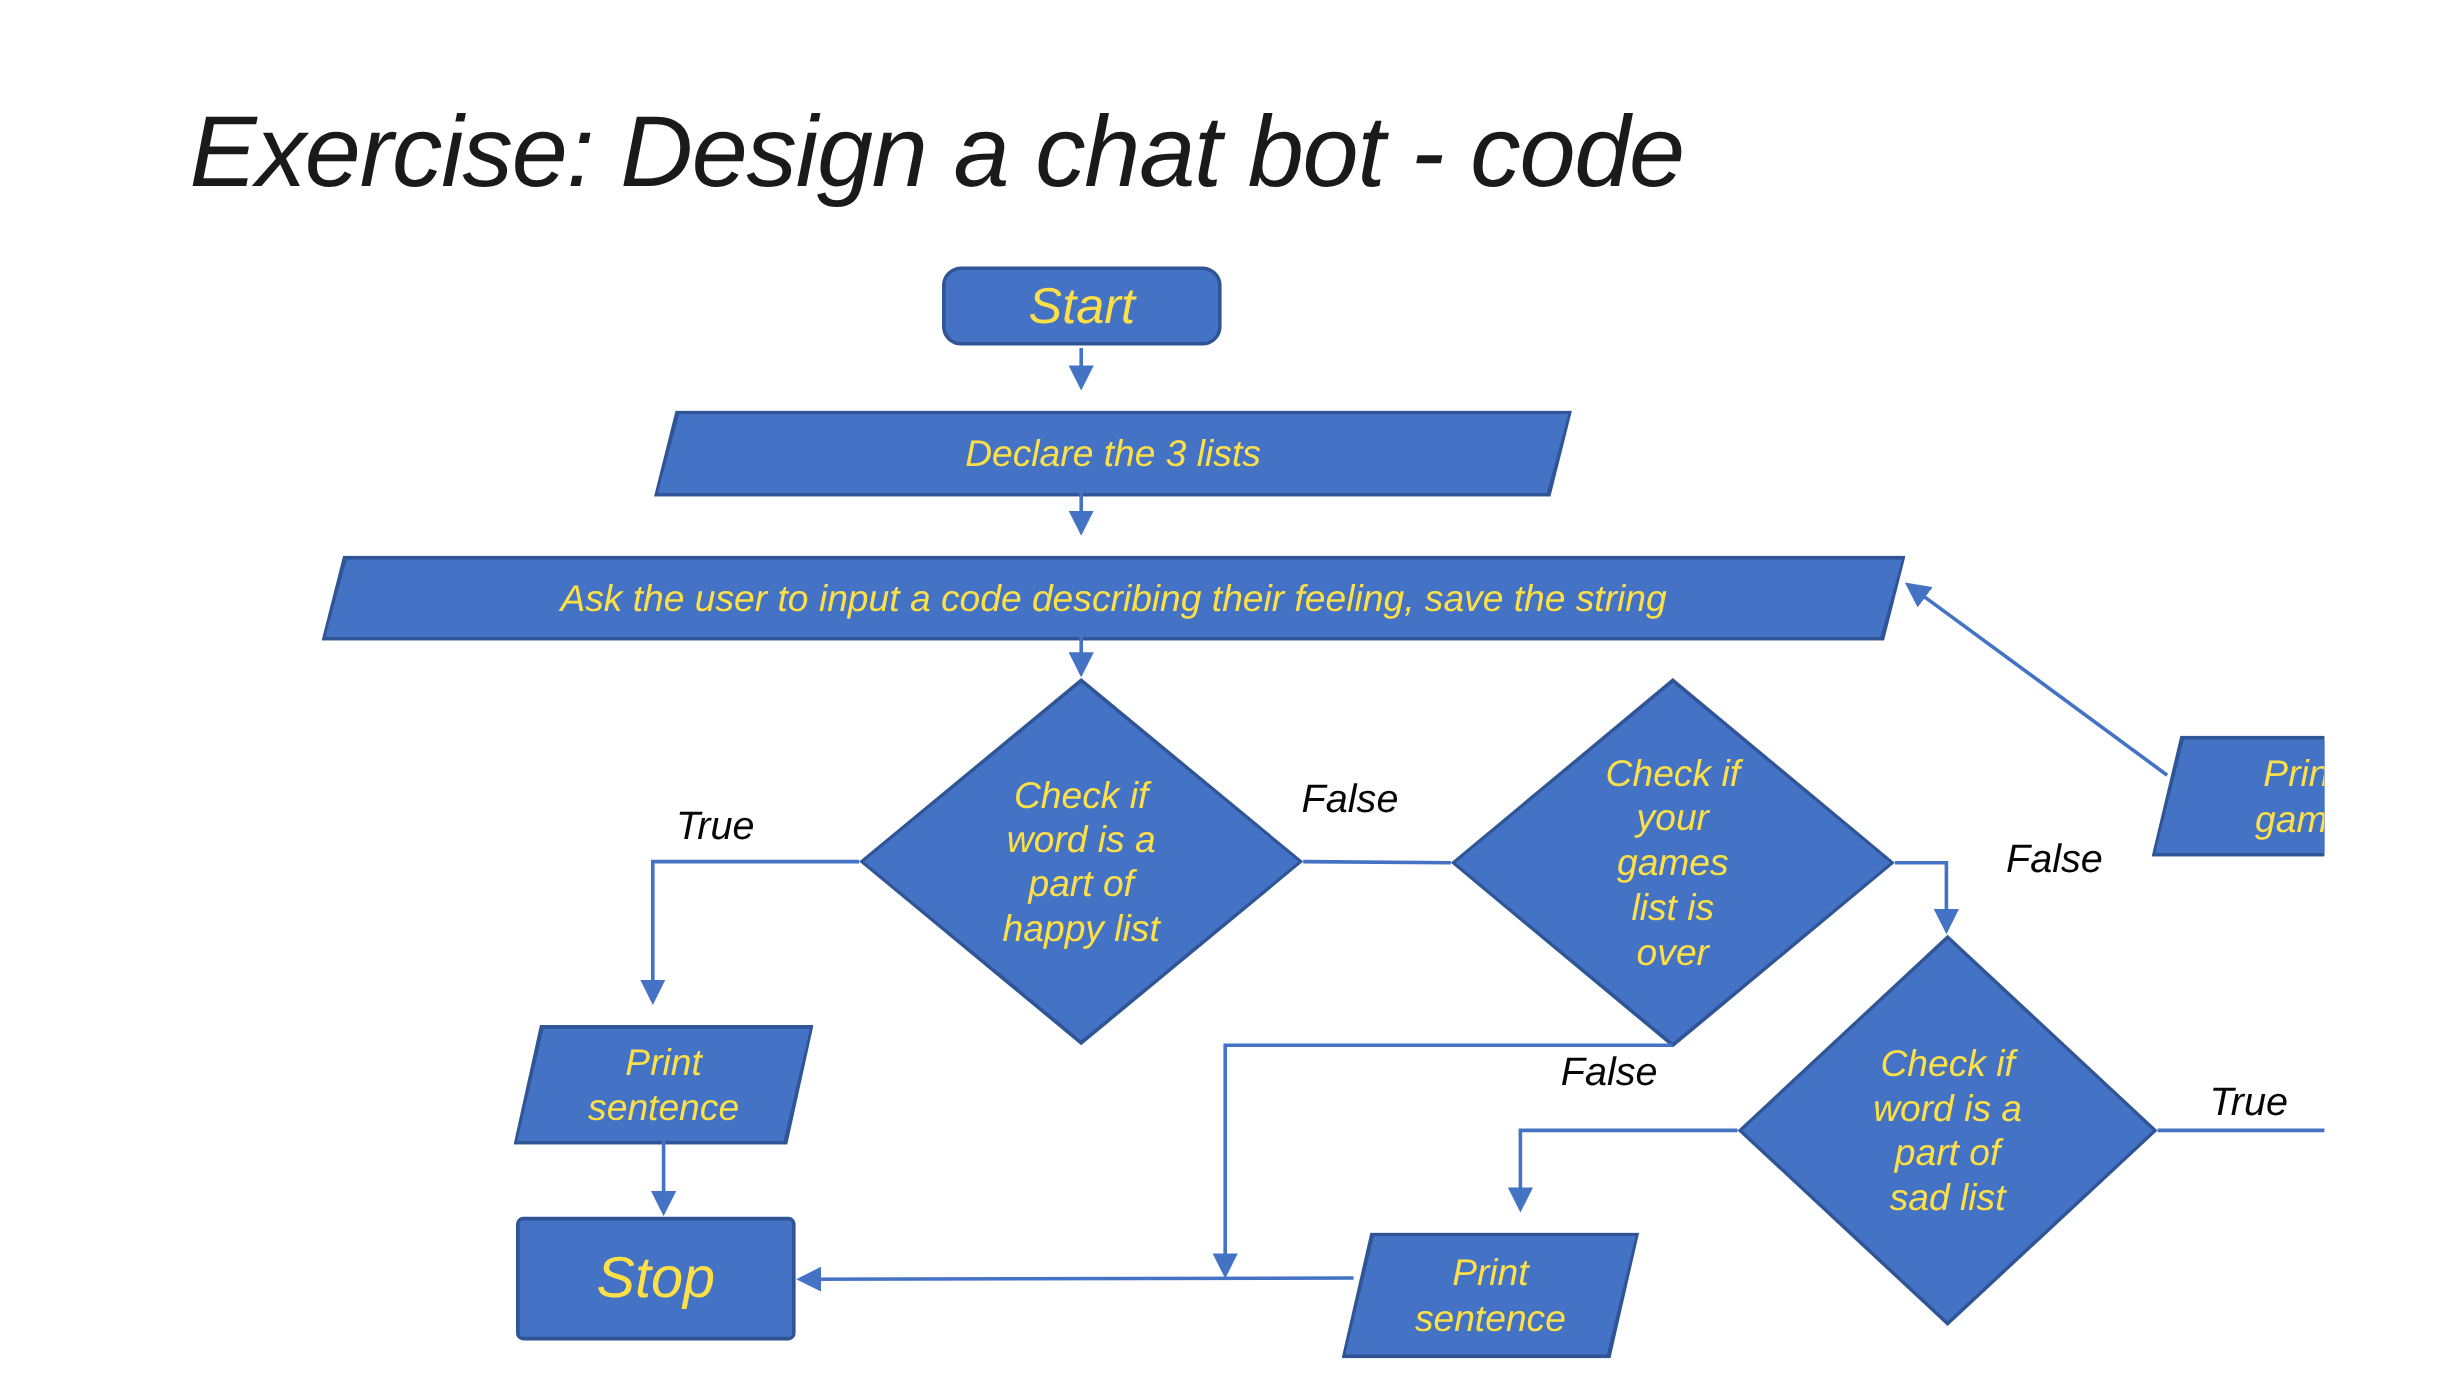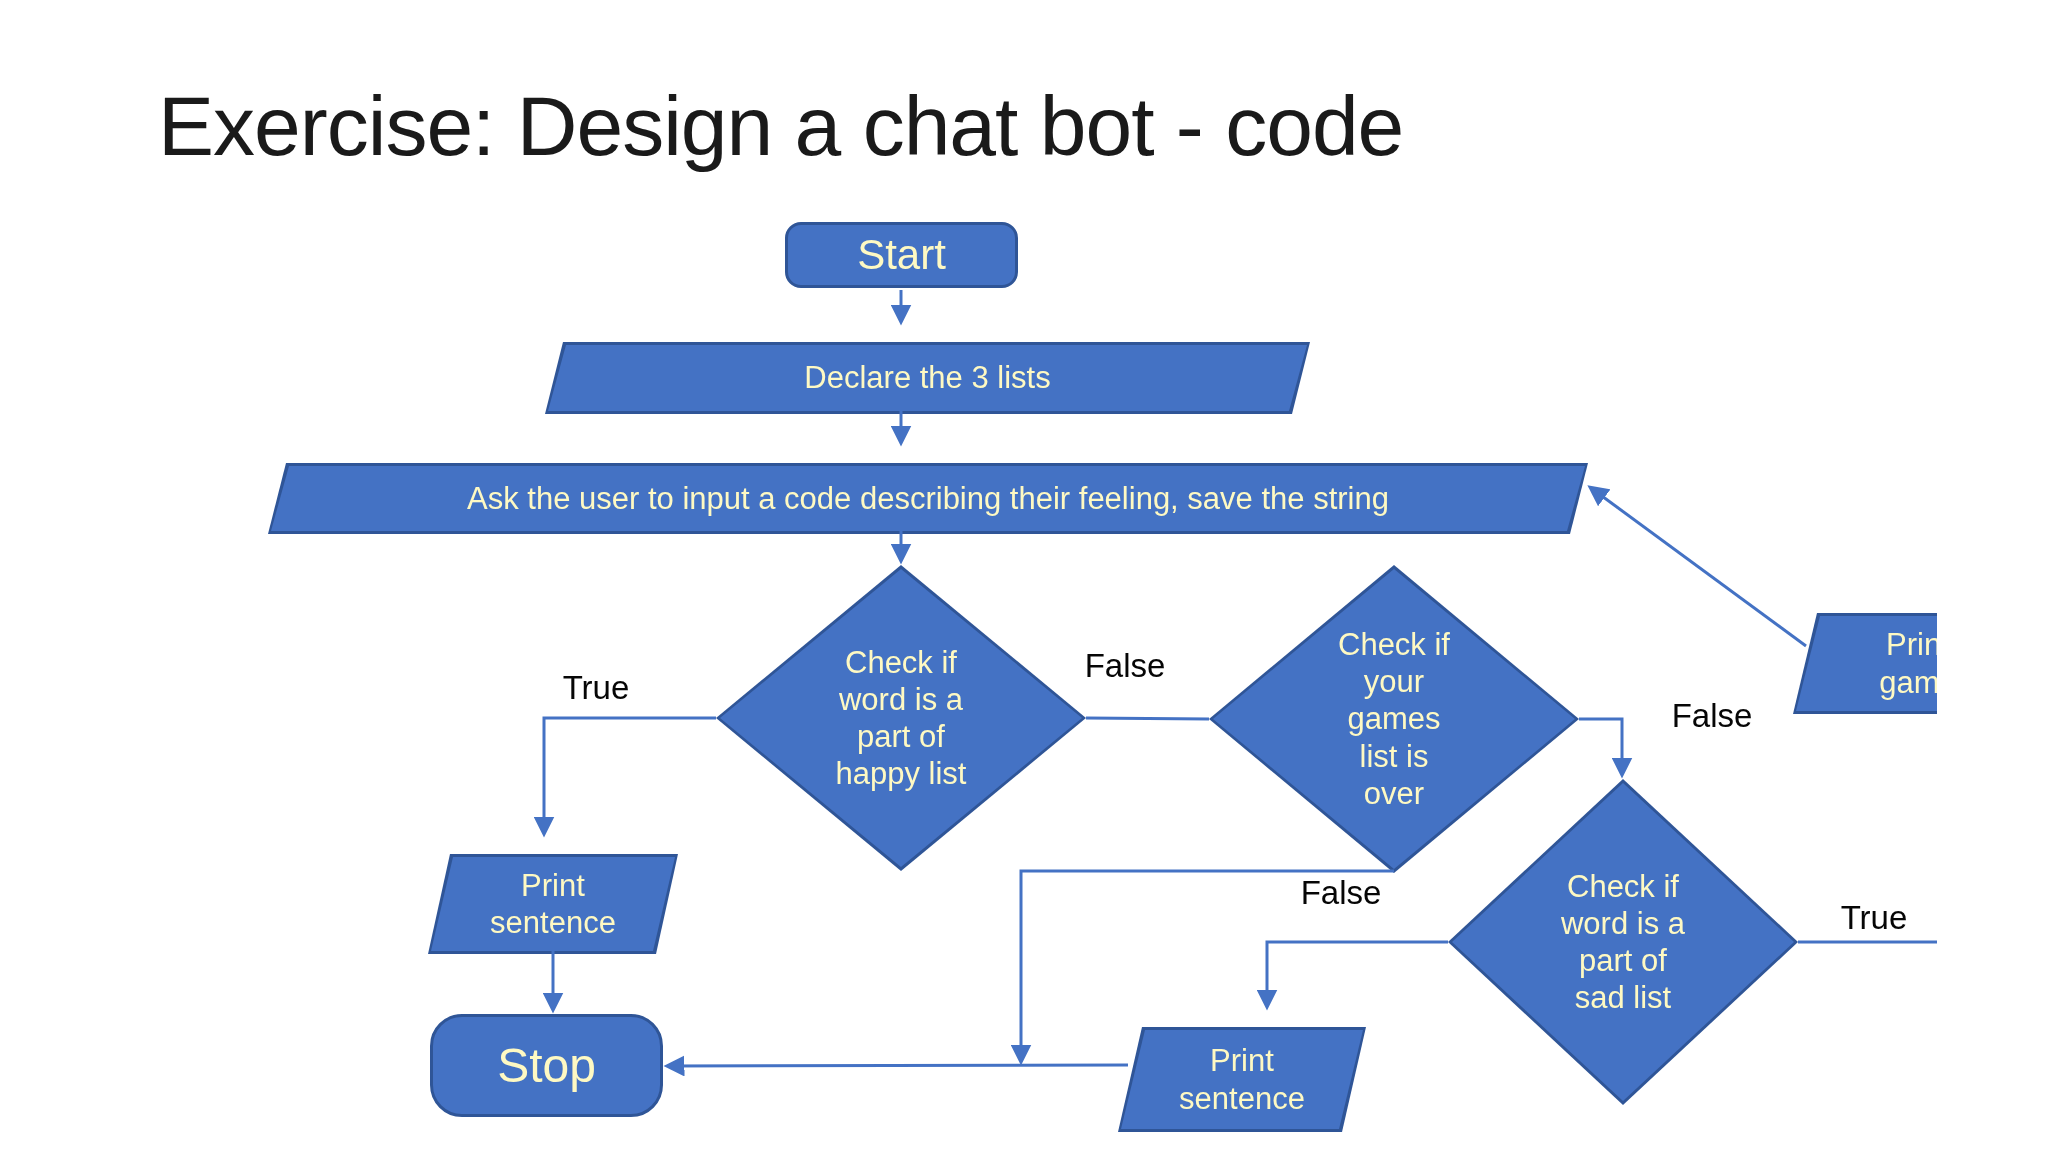--- a/index.html
+++ b/index.html
@@ -4,20 +4,21 @@
 <title>Exercise: Design a chat bot - code</title>
 <style>
   html, body { margin: 0; padding: 0; background: #ffffff; }
   .slide {
     position: relative;
     width: 1937px;
     height: 1152px;
     background: #ffffff;
     overflow: hidden;
     font-family: "Liberation Sans", sans-serif;
+    font-style: italic;
   }
   .slide-title {
     position: absolute;
     left: 158px;
     top: 78px;
     font-size: 84px;
     font-weight: 400;
     letter-spacing: -1px;
     color: #1a1a1a;
     white-space: nowrap;
@@ -25,21 +26,21 @@
   .node {
     position: absolute;
     display: flex;
     align-items: center;
     justify-content: center;
     z-index: 2;
   }
   .node .label {
     position: relative;
     z-index: 3;
-    color: #fef9c3;
+    color: #fde047;
     text-align: center;
     white-space: pre-line;
     line-height: 1.2;
   }
   
   .terminator {
     background: #4472c4;
     border: 3px solid #2f5597;
     box-sizing: border-box;
   }
@@ -146,21 +147,21 @@
     <div class="label body-text">Print
 sentence</div>
   </div>
 
   <div class="node para" style="left:1793px; top:597px; width:250px; height:101px; --slant:24px;">
     <div class="inner"></div>
     <div class="label body-text">Print
 game</div>
   </div>
 
-  <div class="node terminator" style="left:430px; top:1014px; width:233px; height:103px; border-radius:32px;">
+  <div class="node terminator" style="left:430px; top:1014px; width:233px; height:103px; border-radius:6px;">
     <div class="label" style="font-size:48px;">Stop</div>
   </div>
 
   <svg class="connector-layer" viewBox="0 0 2048 1152">
     <defs>
       <marker id="arrow" viewBox="0 0 7 7" refX="5.5" refY="3.5" markerWidth="7" markerHeight="7" orient="auto-start-reverse">
         <path d="M0,0 L7,3.5 L0,7 z" fill="#4472c4"></path>
       </marker>
     </defs>
     <path class="edge" d="M901 290 L901 321" marker-end="url(#arrow)"></path>

